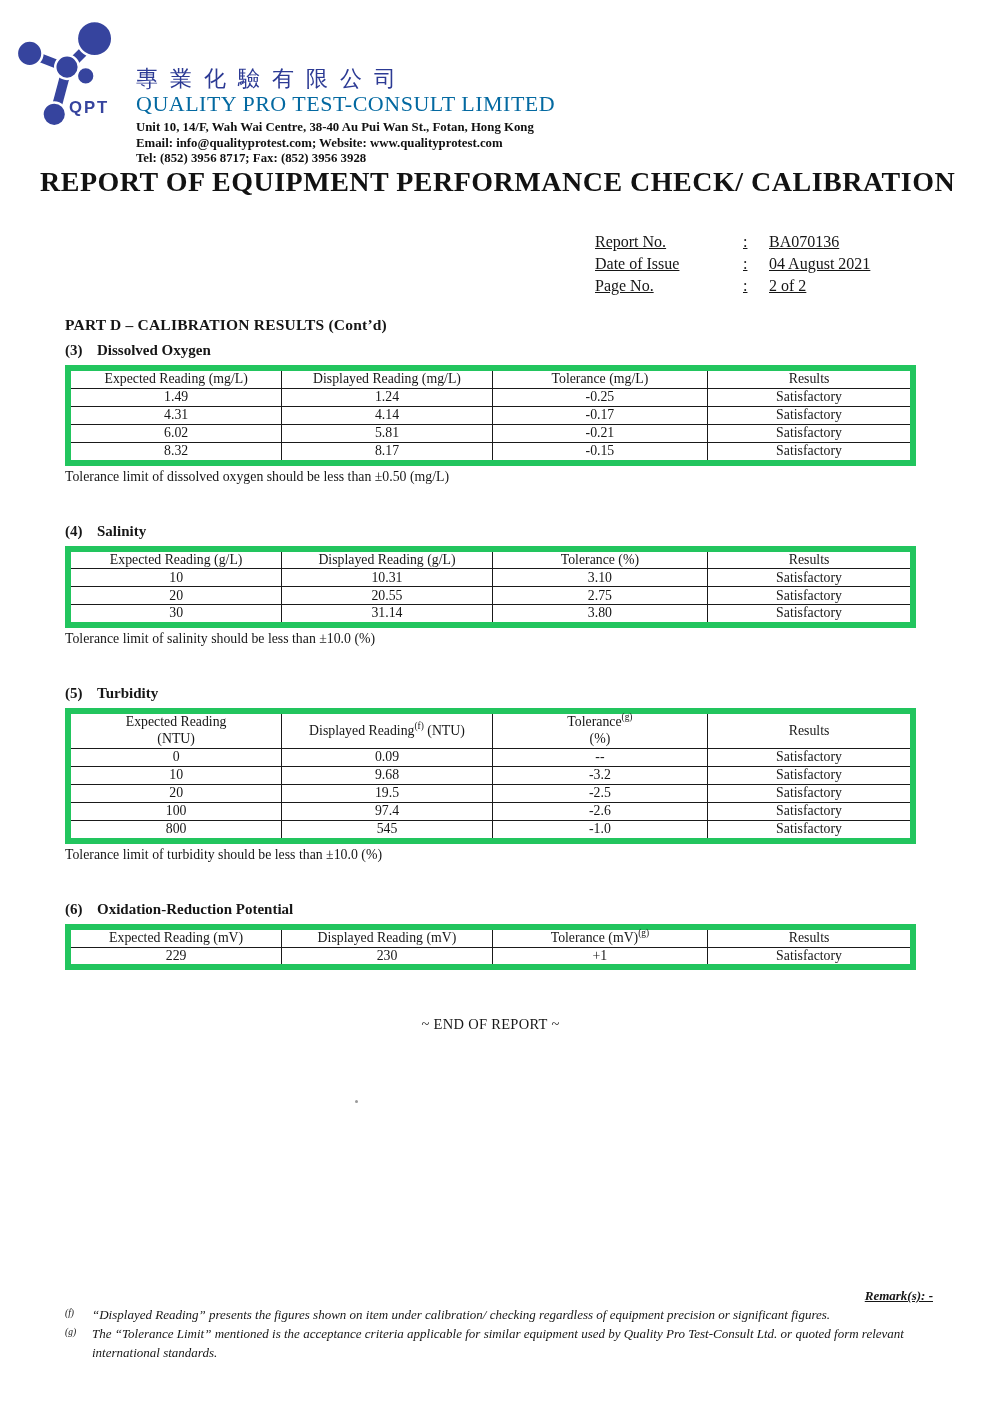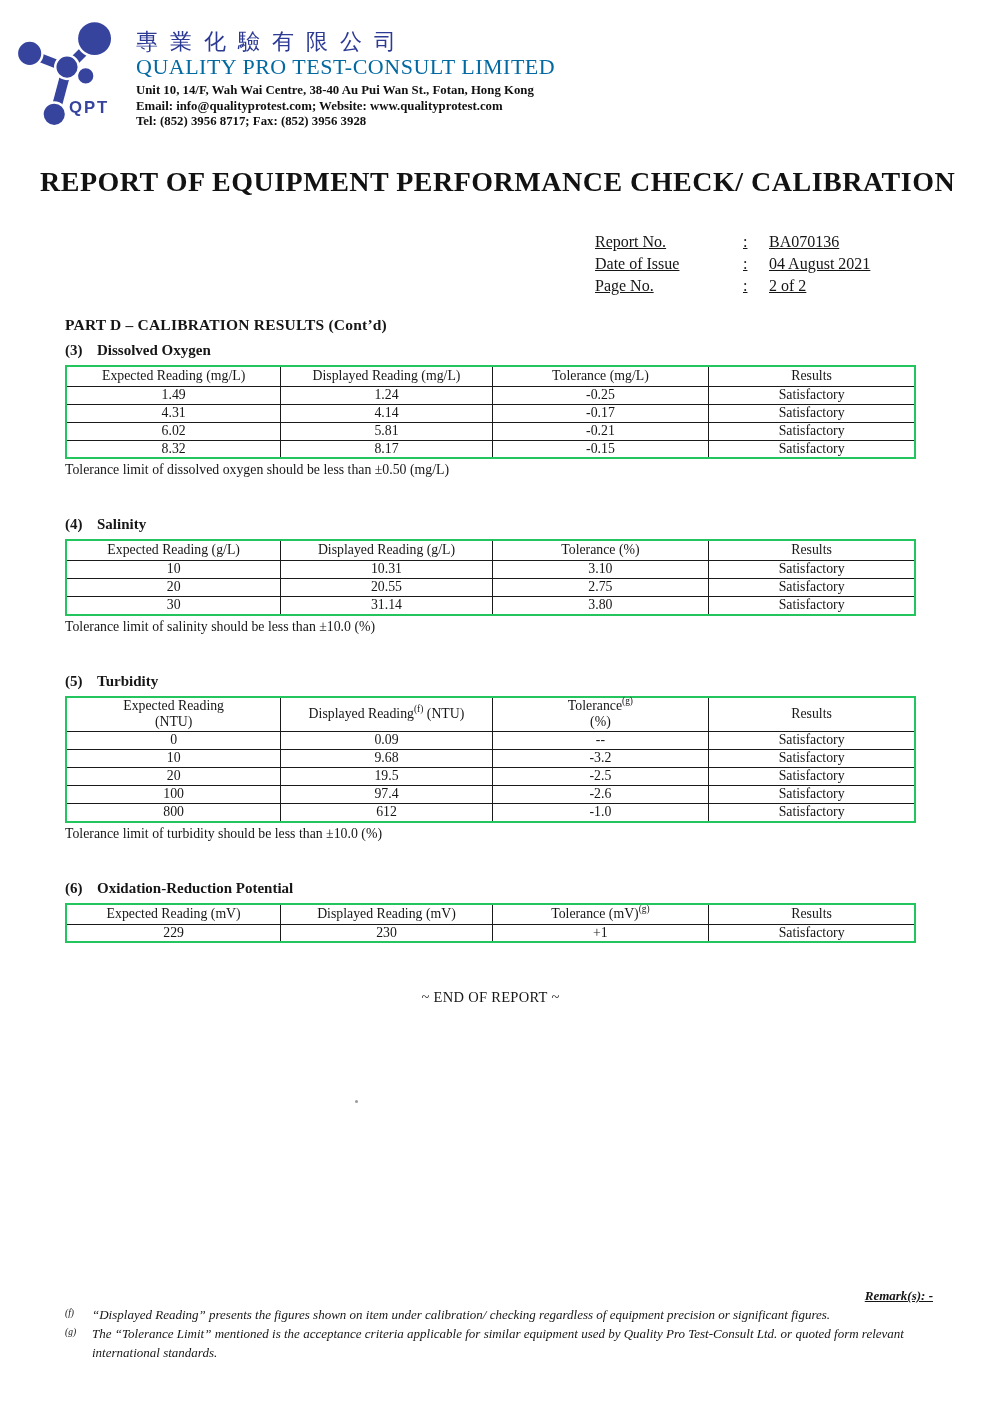--- a/index.html
+++ b/index.html
@@ -14,21 +14,21 @@
     color: #161616;
     overflow: hidden;
   }
 
   
   .letterhead { position: absolute; top: 12px; left: 10px; display: flex; }
   .logo { width: 118px; height: 124px; flex: 0 0 auto; }
   .head-text { margin-left: 8px; padding-top: 18px; }
   .company-cn {
     color: #2c3a94; font-size: 22px; letter-spacing: 12px;
-    font-weight: normal; line-height: 1.1; white-space: nowrap;
+    font-weight: normal; line-height: 1.1; white-space: nowrap; margin-top: 37px;
   }
   .company-en {
     color: #0369a1; font-size: 22px; letter-spacing: 0.5px;
     line-height: 1.15; white-space: nowrap;
   }
   .addr-line { font-size: 12.8px; font-weight: bold; line-height: 1.18; color: #101010; white-space: nowrap; }
   .addr-block { margin-top: 4px; }
 
   
   .report-title {
@@ -46,21 +46,21 @@
 
   
   .main { position: absolute; top: 316px; left: 65px; width: 851px; }
   .part-heading { font-size: 15.5px; font-weight: bold; letter-spacing: 0.2px; }
   .section { margin-top: 0; }
   .sec-heading { display: flex; font-size: 15px; font-weight: bold; margin-top: 8px; }
   .sec-num { width: 32px; }
   .gap-lg { margin-top: 38px; }
   .cal-table {
     width: 100%; border-collapse: collapse; margin-top: 6px;
-    border: 2px solid #22c55e;
+    border: 6px solid #22c55e;
   }
   .cal-table th, .cal-table td {
     border: 1.4px solid #1a1a1a;
     font-size: 13.8px; font-weight: normal; text-align: center;
     padding: 0 3px; height: 18px; line-height: 1.22;
   }
   .cal-table th { height: 20px; }
   .cal-table sup { font-size: 68%; vertical-align: super; line-height: 0; }
   .sec-note { font-size: 13.8px; margin-top: 3px; }
   .end-report { text-align: center; font-size: 14.5px; margin-top: 46px; letter-spacing: 0.3px; }
@@ -264,21 +264,21 @@
               <td>Satisfactory</td>
             </tr>
             <tr>
               <td>100</td>
               <td>97.4</td>
               <td>-2.6</td>
               <td>Satisfactory</td>
             </tr>
             <tr>
               <td>800</td>
-              <td>612</td>
+              <td>545</td>
               <td>-1.0</td>
               <td>Satisfactory</td>
             </tr>
           </tbody>
         </table>
       <div class="sec-note">Tolerance limit of turbidity should be less than ±10.0 (%)</div>
     </div>
 
     <div class="section gap-lg">
       <div class="sec-heading">

